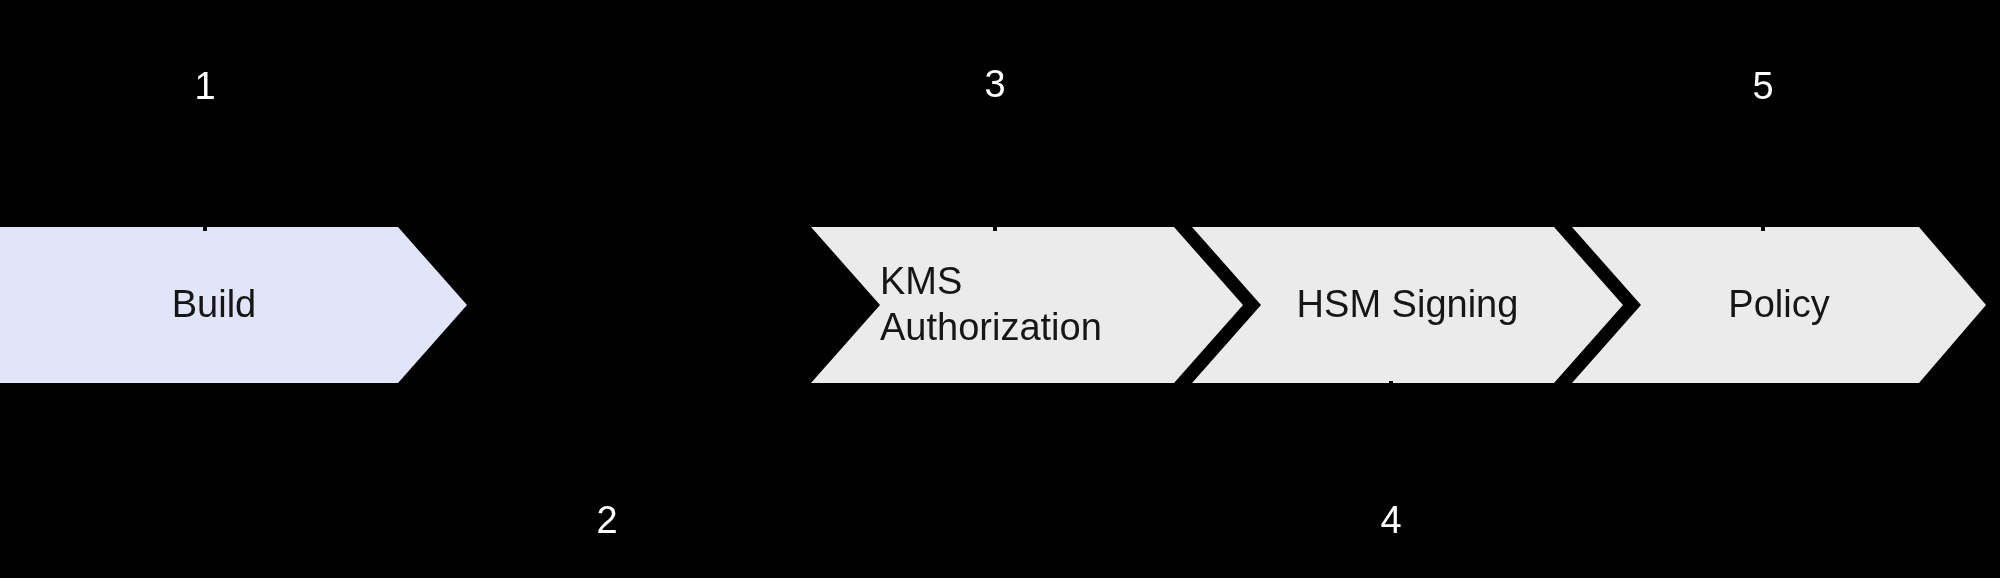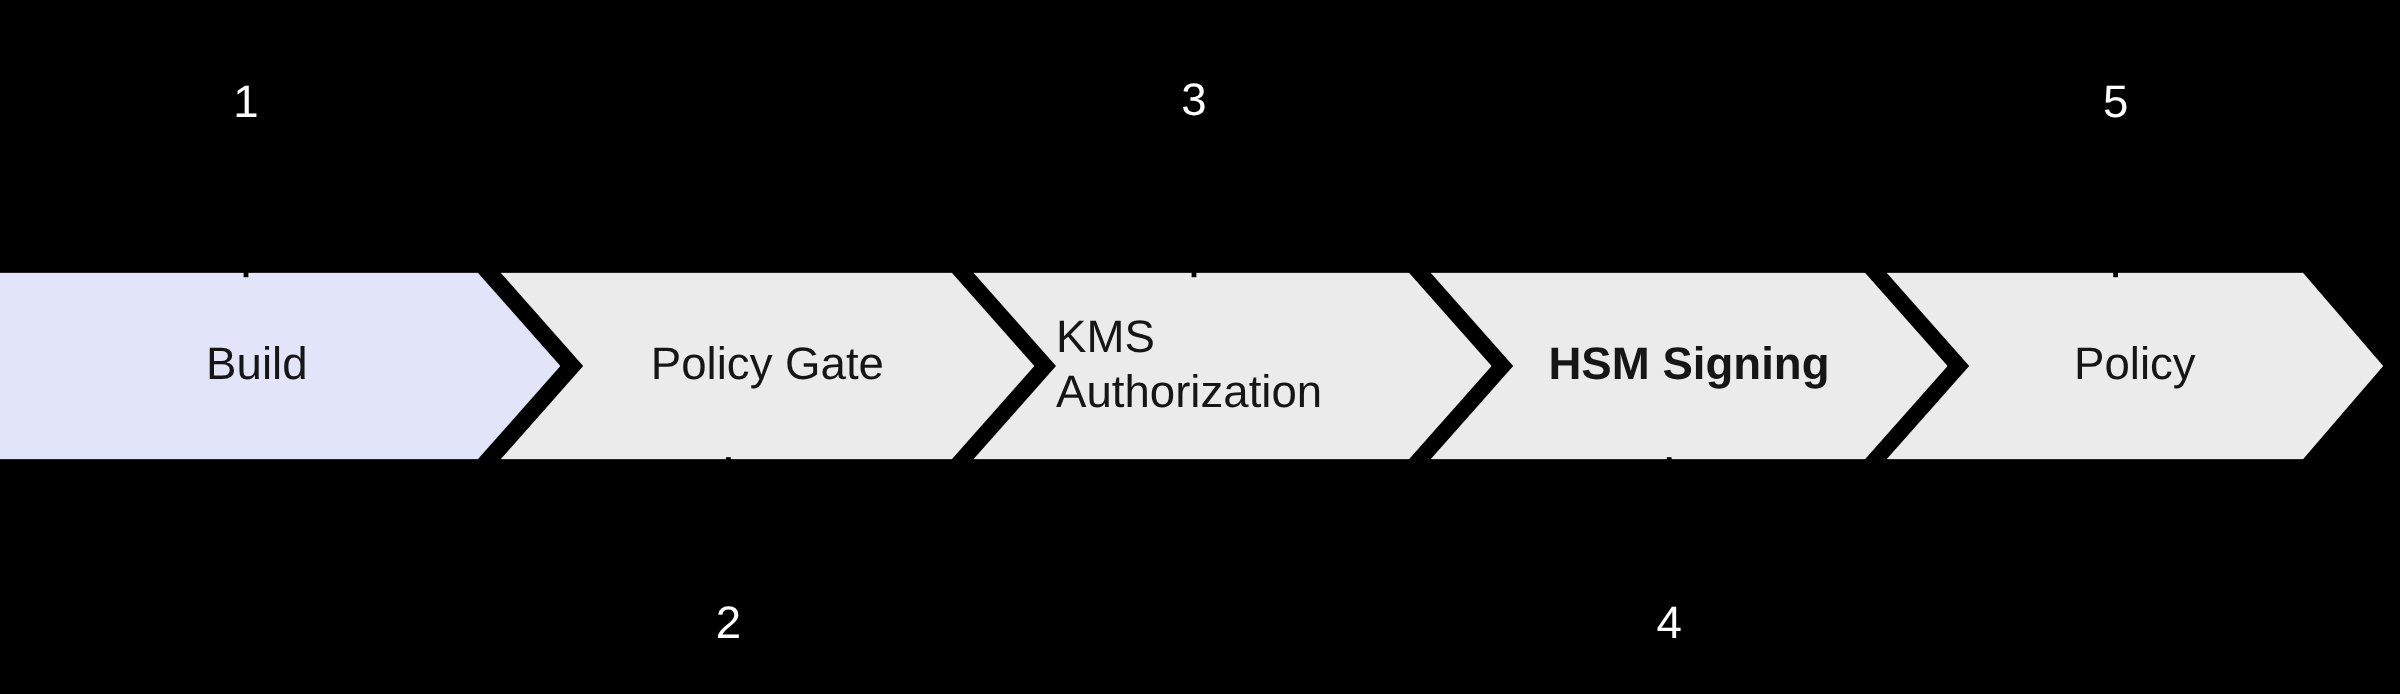--- a/index.html
+++ b/index.html
@@ -25,21 +25,21 @@
     color: #161616;
   }
   .chevron .label { display: block; text-align: left; }
   .c1 { left: 0px;    width: 467px; padding-left: 30px; padding-right: 69px;
         clip-path: polygon(0 0, 398px 0, 467px 78px, 398px 156px, 0 156px); }
   .c2 { left: 417px;  width: 445px; padding: 0 69px;
         clip-path: polygon(0 0, 376px 0, 445px 78px, 376px 156px, 0 156px, 69px 78px); }
   .c3 { left: 811px;  width: 432px; padding: 0 69px;
         clip-path: polygon(0 0, 363px 0, 432px 78px, 363px 156px, 0 156px, 69px 78px); }
   .c4 { left: 1192px; width: 431px; padding: 0 69px;
-        clip-path: polygon(0 0, 362px 0, 431px 78px, 362px 156px, 0 156px, 69px 78px); font-weight: bold; }
+        clip-path: polygon(0 0, 362px 0, 431px 78px, 362px 156px, 0 156px, 69px 78px); }
   .c5 { left: 1572px; width: 414px; padding: 0 69px;
         clip-path: polygon(0 0, 347px 0, 414px 78px, 347px 156px, 0 156px, 69px 78px); }
 
   .num {
     position: absolute;
     transform: translate(-50%, -50%);
     font-size: 38px;
     color: #FFFFFF;
     z-index: 3;
   }
@@ -63,23 +63,20 @@
 </style>
 </head>
 <body>
 
 <div class="canvas">
 
   <div class="chevron c1" style="background-color: rgb(226, 229, 249);">
     <span class="label">Build</span>
   </div>
 
-  <div class="chevron c2" style="background-color: rgb(235, 235, 235);">
-    <span class="label">Policy Gate</span>
-  </div>
 
   <div class="chevron c3" style="background-color: rgb(235, 235, 235); justify-content: center;">
     <span class="label">KMS Authorization</span>
   </div>
 
   <div class="chevron c4" style="background-color: rgb(235, 235, 235);">
     <span class="label">HSM Signing</span>
   </div>
 
   <div class="chevron c5" style="background-color: rgb(235, 235, 235);">

